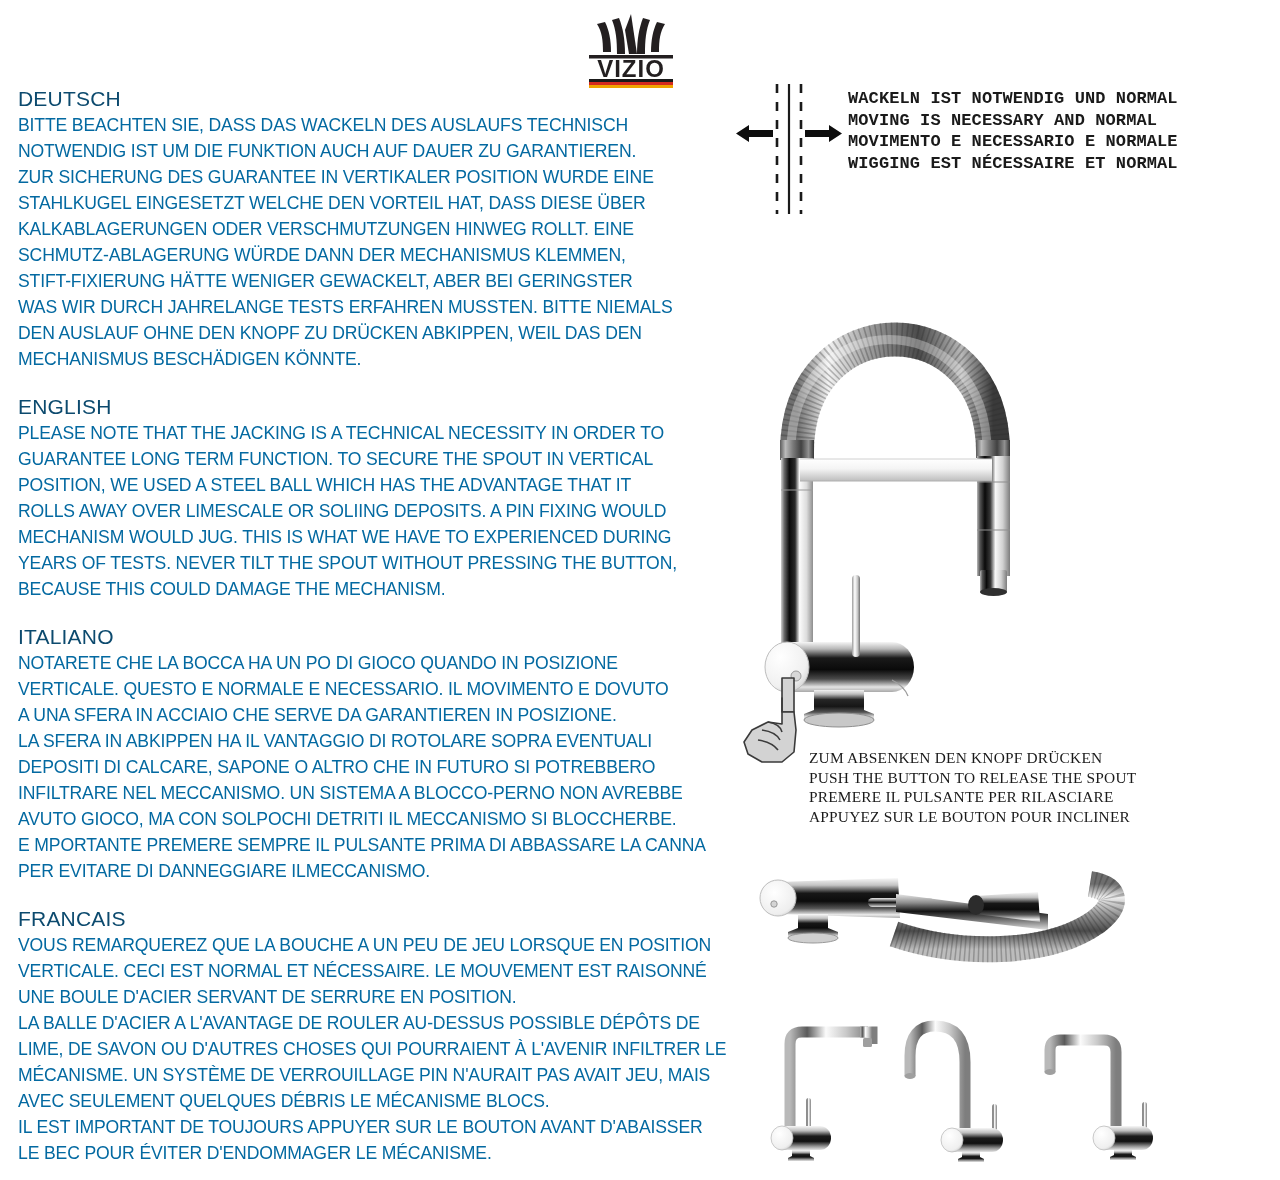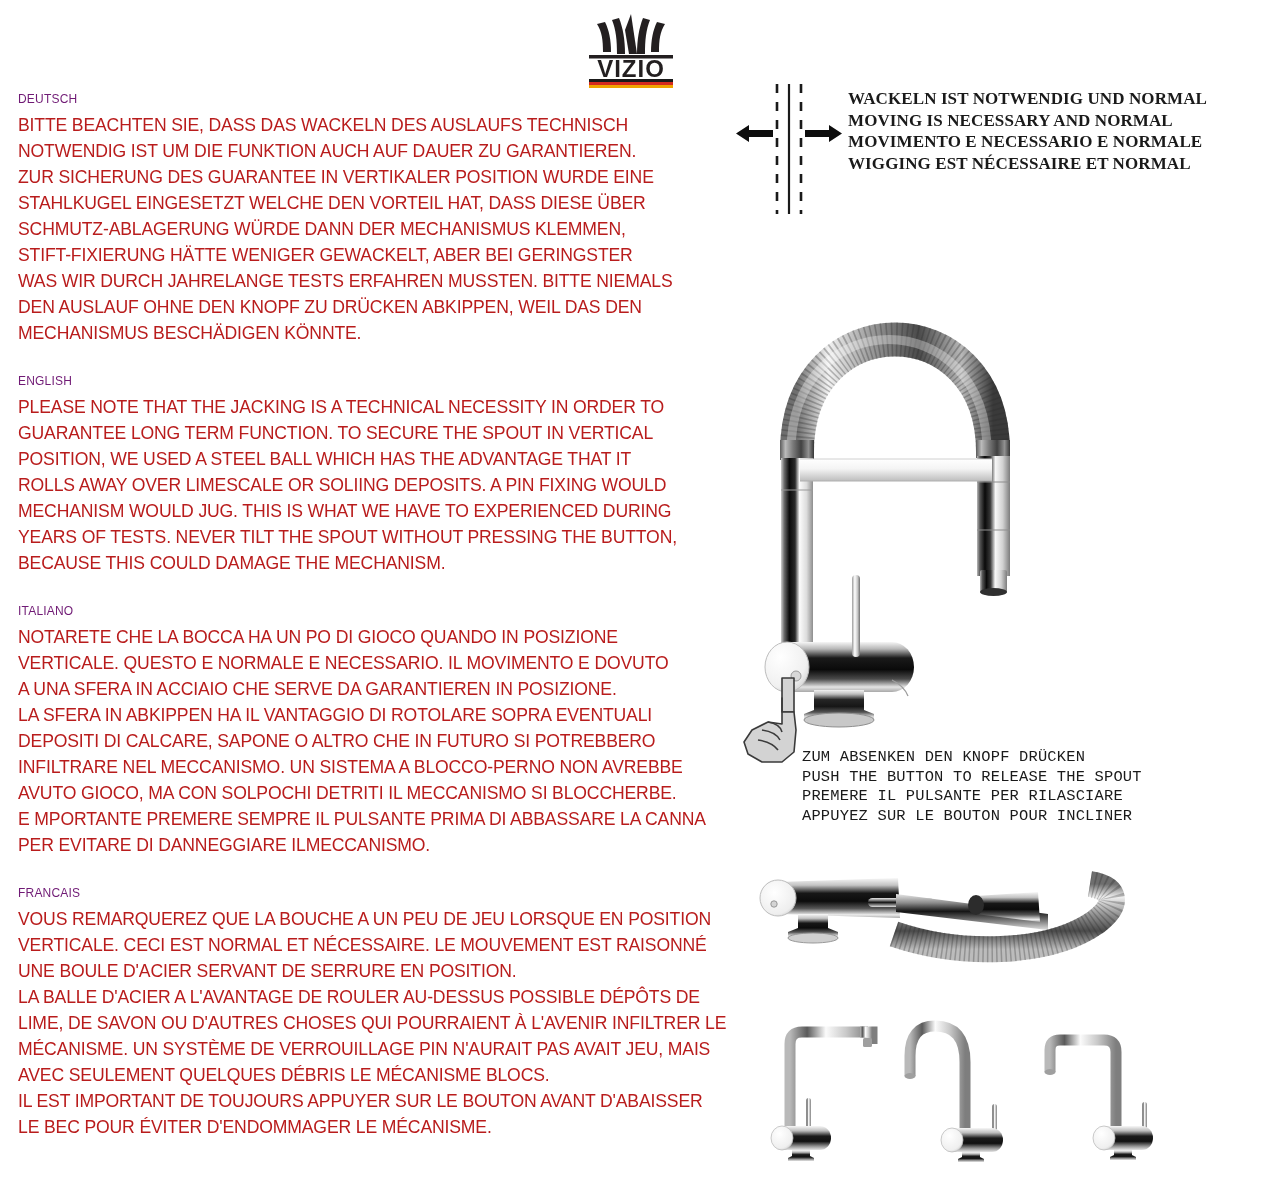--- a/index.html
+++ b/index.html
@@ -27,32 +27,32 @@
 
   
   #text-column {
     position: absolute;
     left: 18px;
     top: 86px;
     width: 690px;
   }
   .lang-block { margin-bottom: 22px; }
   .lang-heading {
-    font-size: 12px;
+    font-size: 21px;
     line-height: 26px;
     letter-spacing: 0.2px;
     white-space: nowrap;
-    color: #701a75;
+    color: #0c4a6e;
   }
   .body-line {
     font-size: 17.6px;
     line-height: 26px;
     letter-spacing: -0.15px;
     white-space: nowrap;
-    color: #b91c1c;
+    color: #0369a1;
   }
 
   
   #right-column {
     position: absolute;
     left: 730px;
     top: 0;
     width: 550px;
     height: 1180px;
   }
@@ -67,21 +67,21 @@
   }
 
   
   #top-caption {
     position: absolute;
     left: 118px;
     top: 88px;
     width: 420px;
   }
   .cap-line {
-    font-family: Liberation Serif, serif;
+    font-family: Liberation Mono, monospace;
     font-size: 17px;
     line-height: 21.5px;
     font-weight: bold;
     letter-spacing: 0.1px;
     white-space: nowrap;
     color: #1a1a1a;
   }
 
   
   #faucet-main {
@@ -100,26 +100,27 @@
     width: 80px;
     height: 95px;
   }
   #button-caption {
     position: absolute;
     left: 72px;
     top: 748px;
     width: 430px;
   }
   .btncap-line {
-    font-family: Liberation Mono, monospace;
+    font-family: Liberation Serif, serif;
     font-size: 15.4px;
     line-height: 19.5px;
     letter-spacing: 0.2px;
     white-space: nowrap;
     color: #1a1a1a;
+    margin-left: 7px;
   }
 
   
   #faucet-horizontal {
     position: absolute;
     left: 18px;
     top: 852px;
     width: 400px;
     height: 118px;
   }
@@ -159,20 +160,21 @@
 </div>
 
 <div id="text-column">
 
   <div class="lang-block">
     <div class="lang-heading">DEUTSCH</div>
     <div class="body-line">BITTE BEACHTEN SIE, DASS DAS WACKELN DES AUSLAUFS TECHNISCH</div>
     <div class="body-line">NOTWENDIG IST UM DIE FUNKTION AUCH AUF DAUER ZU GARANTIEREN.</div>
     <div class="body-line">ZUR SICHERUNG DES GUARANTEE IN VERTIKALER POSITION WURDE EINE</div>
     <div class="body-line">STAHLKUGEL EINGESETZT WELCHE DEN VORTEIL HAT, DASS DIESE ÜBER</div>
+    <div class="body-line">KALKABLAGERUNGEN ODER VERSCHMUTZUNGEN HINWEG ROLLT. EINE</div>
     <div class="body-line">SCHMUTZ-ABLAGERUNG WÜRDE DANN DER MECHANISMUS KLEMMEN,</div>
     <div class="body-line">STIFT-FIXIERUNG HÄTTE WENIGER GEWACKELT, ABER BEI GERINGSTER</div>
     <div class="body-line">WAS WIR DURCH JAHRELANGE TESTS ERFAHREN MUSSTEN. BITTE NIEMALS</div>
     <div class="body-line">DEN AUSLAUF OHNE DEN KNOPF ZU DRÜCKEN ABKIPPEN, WEIL DAS DEN</div>
     <div class="body-line">MECHANISMUS BESCHÄDIGEN KÖNNTE.</div>
   </div>
 
   <div class="lang-block">
     <div class="lang-heading">ENGLISH</div>
     <div class="body-line">PLEASE NOTE THAT THE JACKING IS A TECHNICAL NECESSITY IN ORDER TO</div>

